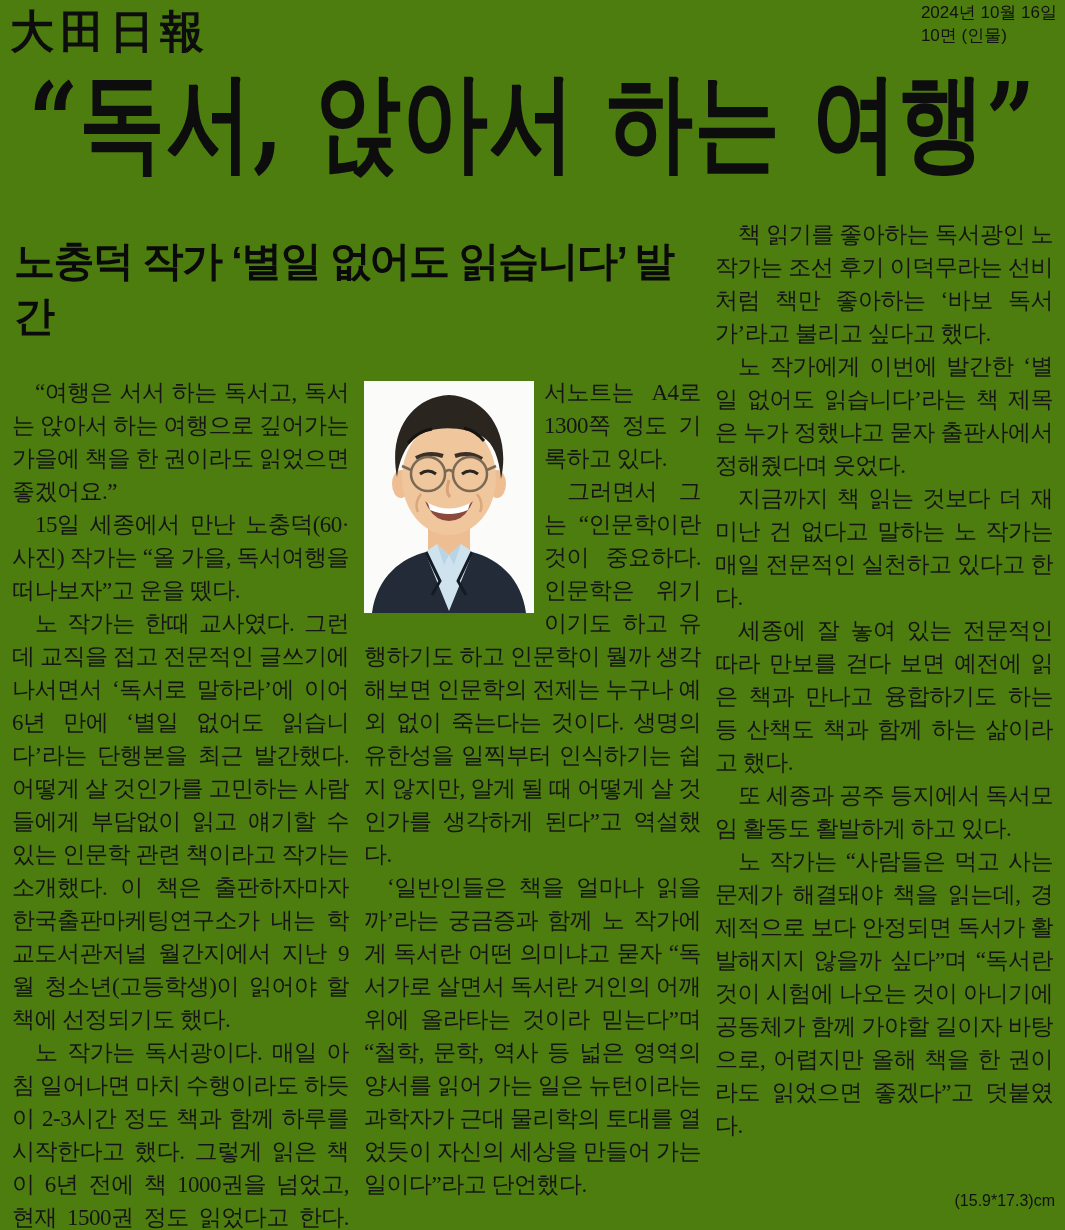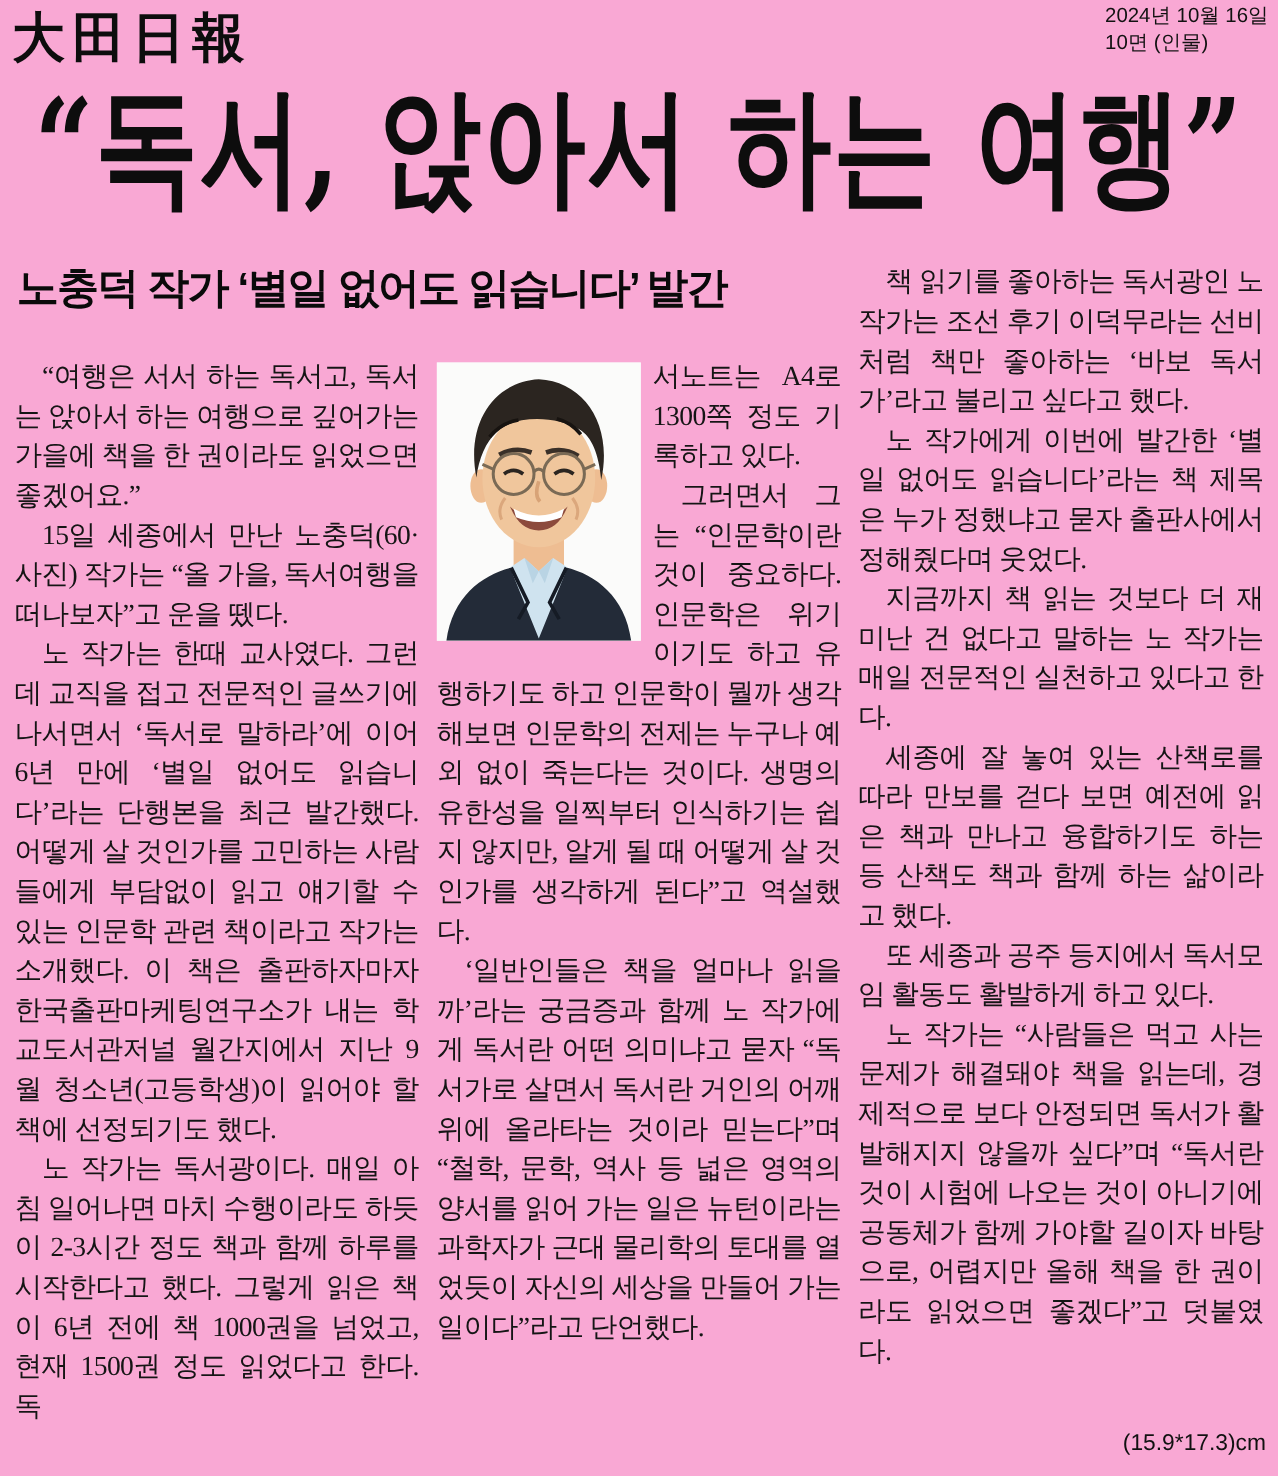--- a/index.html
+++ b/index.html
@@ -1,45 +1,45 @@
 <!DOCTYPE html>
 <html lang="ko"><head>
 <meta charset="utf-8">
 <style>
   html,body{margin:0;padding:0;background:#e9e9e9;}
-  #page{position:relative;width:1065px;height:1230px;background:#f9a8d4;color:#0d0d0d;
+  #page{position:relative;width:1065px;height:1230px;background:#4d7c0f;color:#0d0d0d;
         font-family:"Liberation Serif","DejaVu Serif",serif;overflow:hidden;margin:0 auto;}
 
   .logo{position:absolute;left:10px;top:2px;font-size:44px;font-weight:bold;
         font-family:"DejaVu Serif","Liberation Serif",serif;letter-spacing:6px;
         transform:scaleY(1.02);transform-origin:0 0;}
 
   .pageinfo{position:absolute;right:8px;top:2px;text-align:left;font-size:17px;line-height:1.35;
         font-family:"Liberation Sans",sans-serif;color:#111;}
 
   .headline{position:absolute;left:0;right:0;top:50px;text-align:center;white-space:nowrap;
         font-size:86px;font-weight:bold;font-family:"DejaVu Serif","Liberation Serif",serif;
         letter-spacing:1px;transform:scaleY(1.25);transform-origin:50% 0;}
 
   .main{position:absolute;left:12px;top:218px;width:1041px;display:flex;gap:14px;}
   .left-main{width:689px;flex:none;}
   .subhead{font-family:"Liberation Sans","DejaVu Sans",sans-serif;font-weight:bold;
-        font-size:35px;line-height:1.34;letter-spacing:-1.5px;margin:0 0 32px 2px;color:#0a0a0a;}
+        font-size:41px;line-height:1.34;letter-spacing:-1.5px;margin:16px 0 32px 2px;color:#0a0a0a;}
   .cols{display:flex;gap:15px;}
   .col{width:337px;flex:none;}
   .col-right{flex:1;min-width:0;}
 
   .bodytext p.para{margin:0;font-size:23px;line-height:33px;text-align:justify;
         word-break:break-all;letter-spacing:-0.5px;color:#151515;}
   .bodytext p.para.indent{text-indent:1em;}
 
   .photo{float:left;width:170px;height:232px;margin:5px 10px 3px 0;background:#fbfbfa;}
   .photo svg{display:block;}
 
-  .size-note{position:absolute;right:10px;top:1192px;font-size:19px;
+  .size-note{position:absolute;right:10px;top:1192px;font-size:16px;
         font-family:"Liberation Sans",sans-serif;color:#111;}
 </style>
 </head>
 <body>
 
 <div id="page">
 
   <div class="logo">大田日報</div>
 
   <div class="pageinfo">
@@ -116,21 +116,21 @@
         </div>
 
       </div>
     </div>
 
     <div class="col-right bodytext">
       <div>
           <p class="para indent">책 읽기를 좋아하는 독서광인 노 작가는 조선 후기 이덕무라는 선비처럼 책만 좋아하는 ‘바보 독서가’라고 불리고 싶다고 했다.</p>
           <p class="para indent">노 작가에게 이번에 발간한 ‘별일 없어도 읽습니다’라는 책 제목은 누가 정했냐고 묻자 출판사에서 정해줬다며 웃었다.</p>
           <p class="para indent">지금까지 책 읽는 것보다 더 재미난 건 없다고 말하는 노 작가는 매일 전문적인 실천하고 있다고 한다.</p>
-          <p class="para indent">세종에 잘 놓여 있는 산책로를 따라 만보를 걷다 보면 예전에 읽은 책과 만나고 융합하기도 하는 등 산책도 책과 함께 하는 삶이라고 했다.</p>
+          <p class="para indent">세종에 잘 놓여 있는 전문적인 따라 만보를 걷다 보면 예전에 읽은 책과 만나고 융합하기도 하는 등 산책도 책과 함께 하는 삶이라고 했다.</p>
           <p class="para indent">또 세종과 공주 등지에서 독서모임 활동도 활발하게 하고 있다.</p>
         </div>
       <p class="para indent">
         <span>노 작가는 “사람들은 먹고 사는 문제가 해결돼야 책을 읽는데, 경제적으로 보다 안정되면 독서가 활발해지지 않을까 싶다”며 “독서란 것이 시험에 나오는 것이 아니기에 공동체가 함께 가야할 길이자 바탕으로, 어렵지만 올해 책을 한 권이라도 읽었으면 좋겠다”고 덧붙였다.</span>
         
       </p>
     </div>
 
   </div>
 

